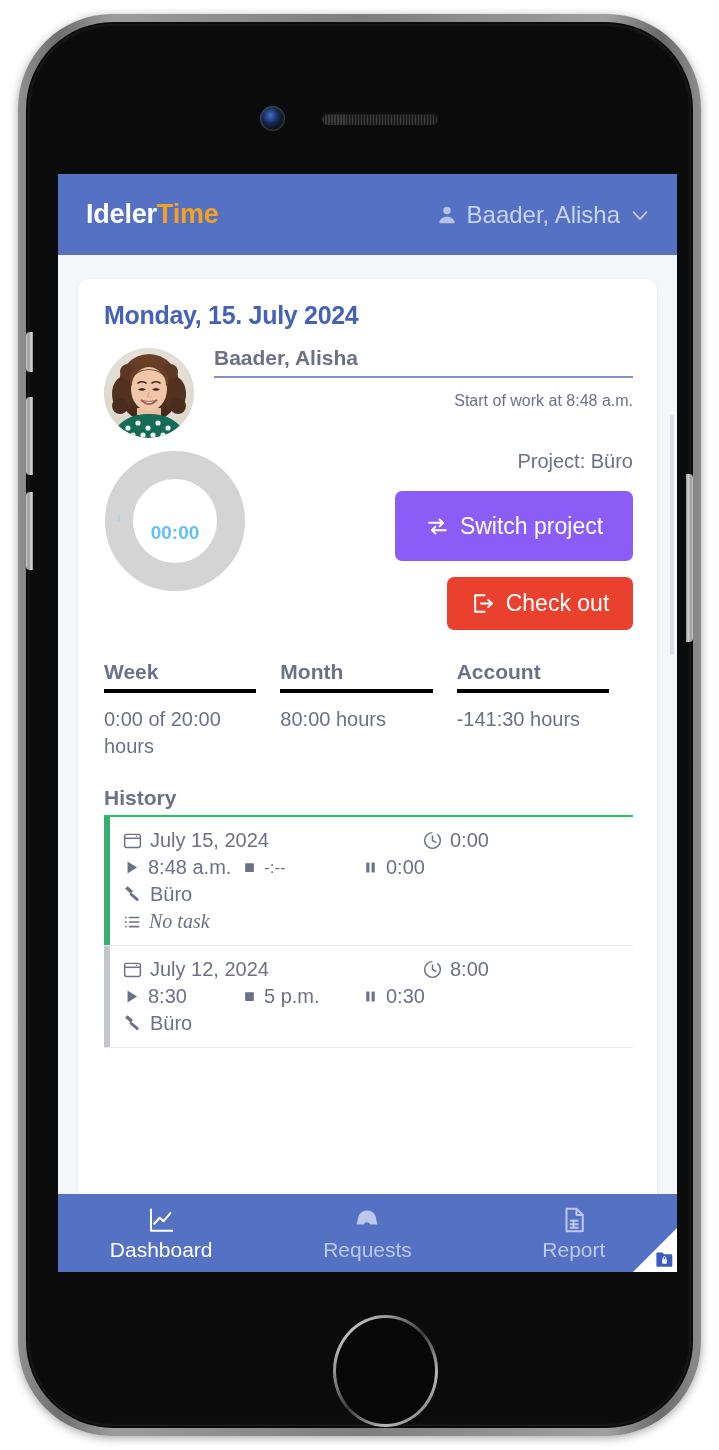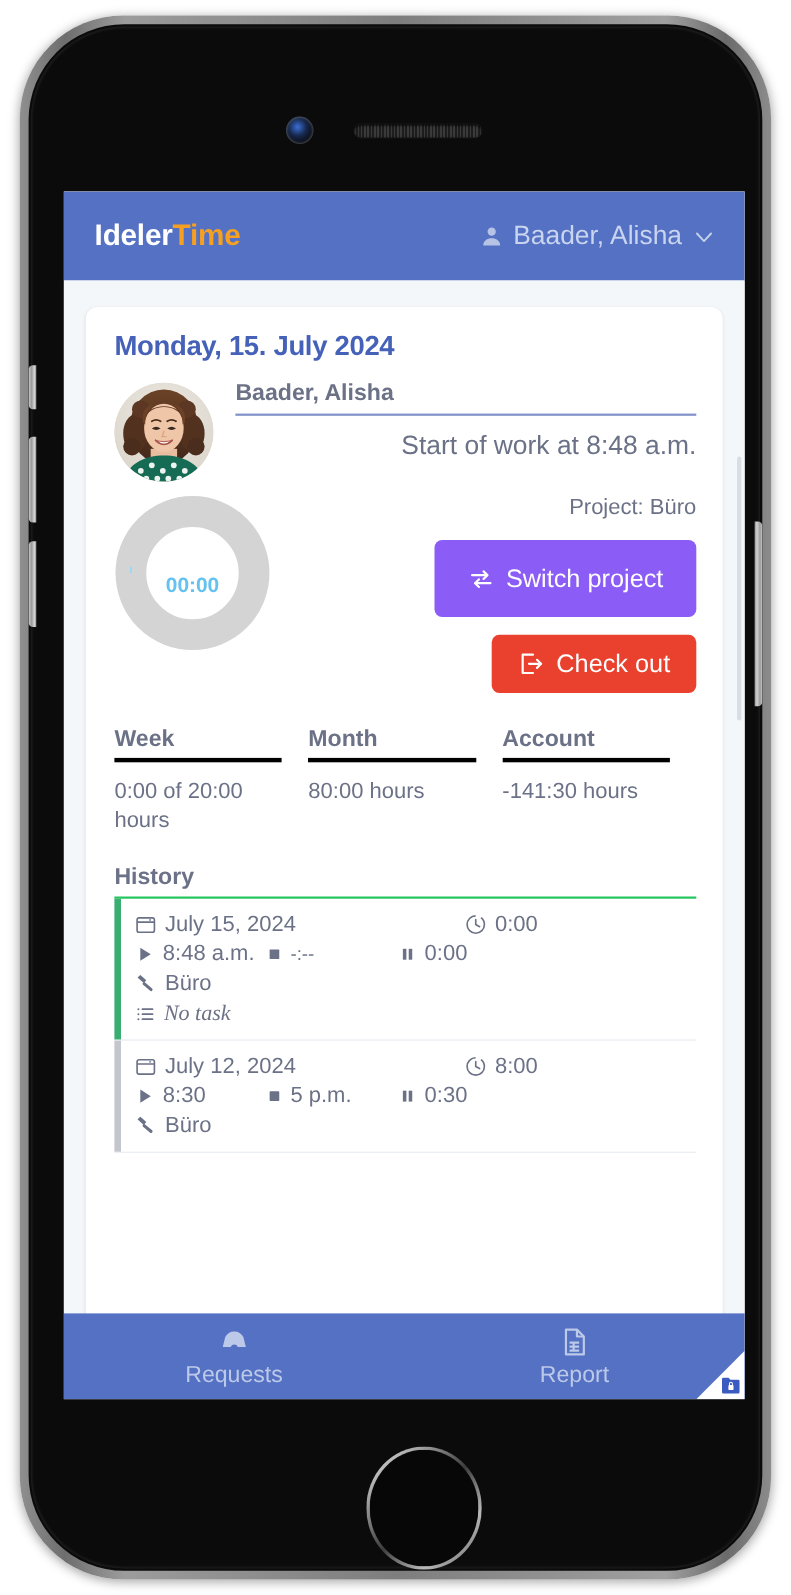--- a/index.html
+++ b/index.html
@@ -119,21 +119,21 @@
     flex:0 0 90px; overflow:hidden; margin-top:2px;
     background:#ded9d2;
   }
   #avatar svg { display:block; width:90px; height:90px; }
   #profile-col { flex:1; padding-left:10px; }
   #employee-name {
     font-size:21px; font-weight:bold; color:#6b7186;
     padding-bottom:6px; border-bottom:2px solid #8090c8;
   }
   #start-of-work {
-    text-align:right; color:#6b7186; font-size:24px;
+    text-align:right; color:#6b7186; font-size:16px;
     margin-top:14px;
   }
 
   
   #timer-actions { display:flex; align-items:flex-start; margin-top:6px; }
   #timer-wrap { flex:0 0 150px; position:relative; height:148px; }
   #timer-ring { position:absolute; left:0; top:6px; }
   #timer-value {
     position:absolute; left:0; top:18px; width:142px; height:142px;
     display:flex; align-items:center; justify-content:center;
@@ -519,20 +519,29 @@
                 <span>Büro</span>
               </span>
             </div>
           </div>
 
         </div>
         <div id="scroll-indicator"></div>
       </div>
 
       <div id="bottom-nav">
+        <div class="nav-item active">
+          <span>
+            <svg width="30" height="30" viewBox="0 0 24 24" fill="none" stroke="#ffffff" stroke-width="1.6" stroke-linecap="round" stroke-linejoin="round">
+              <path d="M4 3.5v17h17"></path>
+                <polyline points="6.5,15 11,10.2 14,13 19.5,6.5"></polyline>
+            </svg>
+          </span>
+          <span>Dashboard</span>
+        </div>
         <div class="nav-item">
           <span>
             <svg width="30" height="30" viewBox="0 0 24 24" fill="#bcc9e8">
               <path d="M5.4 8.4 A7.4 7.4 0 0 1 18.6 8.4 L20.4 15.6 H14.6 a2.8 2.8 0 0 0 -5.2 0 H3.6 Z"></path>
             </svg>
           </span>
           <span>Requests</span>
         </div>
         <div class="nav-item">
           <span>

